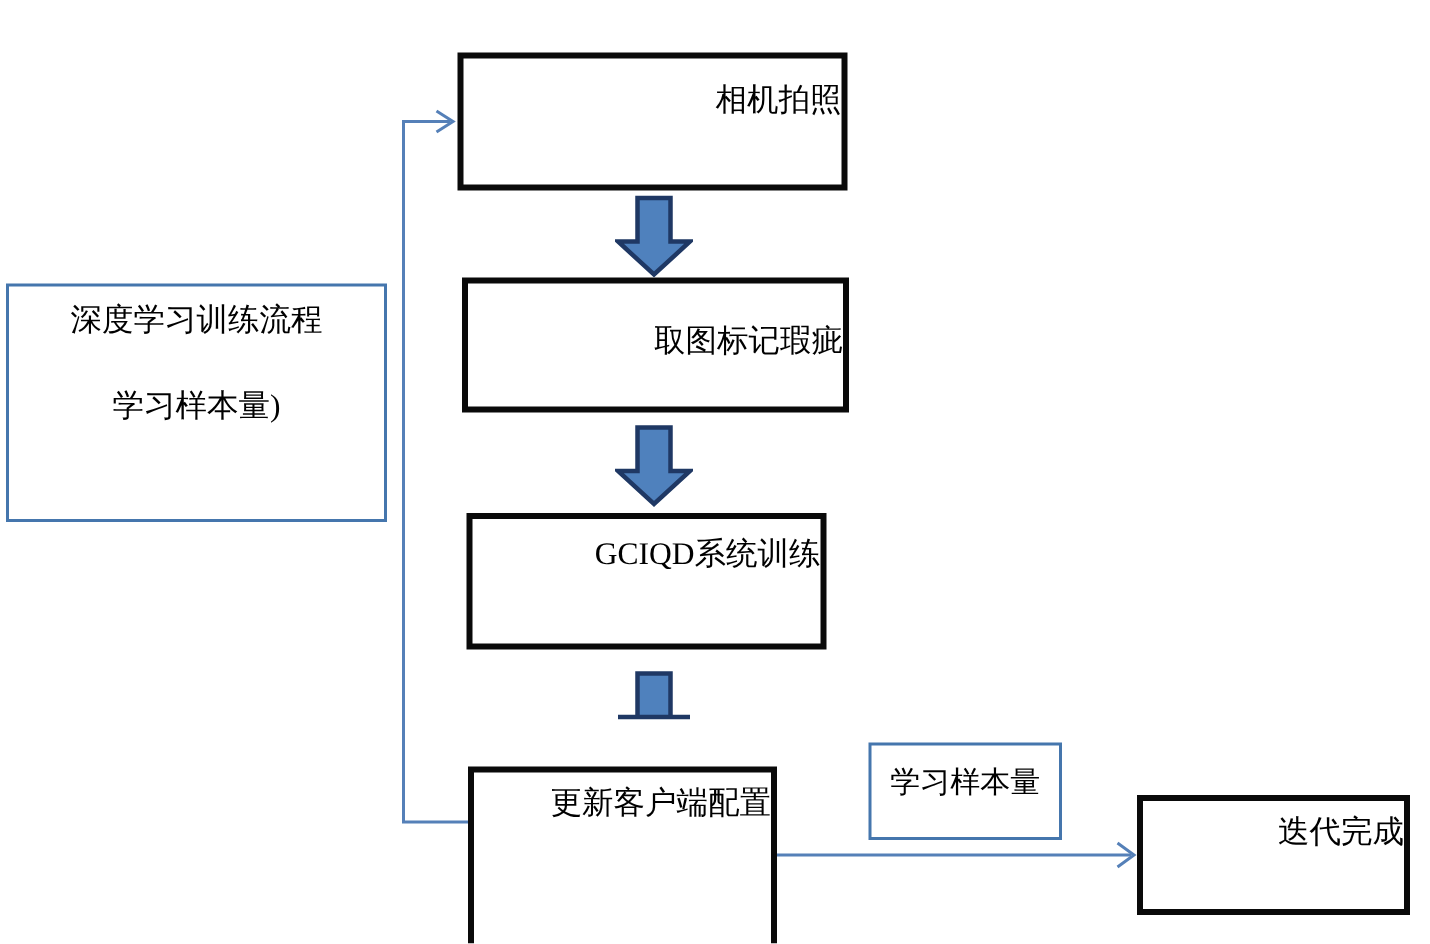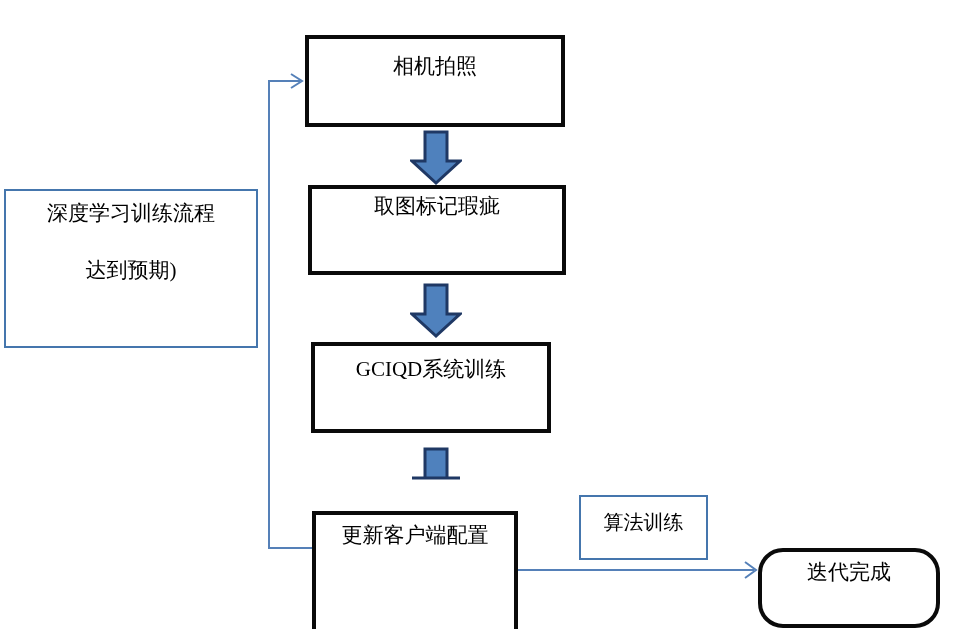--- a/index.html
+++ b/index.html
@@ -2,27 +2,27 @@
 <html><head>
 <meta charset="utf-8">
 <style>
   html,body{margin:0;padding:0;background:#ffffff;}
   .canvas{
     position:relative;width:953px;height:629px;background:#ffffff;overflow:hidden;
     font-family:"Liberation Serif","DejaVu Serif",serif;color:#000;
   }
   .overlay{position:absolute;left:0;top:0;width:953px;height:629px;pointer-events:none;}
   .node{position:absolute;background:#ffffff;text-align:center;box-sizing:border-box;font-size:21px;line-height:28px;}
-  .node--black{border:4px solid #0a0a0a;}
+  .node--black{border:4px solid #0a0a0a;text-align:right;}
   .node--blue{border:2px solid #4576ad;}
   .node--camera{left:305px;top:35px;width:260px;height:92px;padding-top:13px;}
-  .node--mark{left:308px;top:185px;width:258px;height:90px;padding-top:3px;}
+  .node--mark{left:308px;top:185px;width:258px;height:90px;padding-top:24px;}
   .node--train{left:311px;top:342px;width:240px;height:91px;padding-top:9px;}
   .node--update{left:312px;top:511px;width:206px;height:132px;padding-top:2px;line-height:36px;}
-  .node--done{left:758px;top:548px;width:182px;height:80px;padding-top:6px;border-radius:25px;}
+  .node--done{left:758px;top:530px;width:182px;height:80px;padding-top:6px;}
   .node--condition{left:579px;top:495px;width:129px;height:65px;padding-top:11px;font-size:20px;}
   .panel{
     position:absolute;left:4px;top:189px;width:254px;height:159px;box-sizing:border-box;
     border:2px solid #4576ad;background:#ffffff;text-align:center;
     font-size:21px;line-height:35px;padding-top:5px;
   }
   .panel .gap{margin-bottom:22px;}
   .block-arrow{position:absolute;width:52px;height:56px;}
   .ba1{left:410px;top:130px;}
   .ba2{left:410px;top:283px;}
@@ -47,40 +47,40 @@
   </svg>
   <svg class="block-arrow ba2" viewBox="0 0 52 56">
     <polygon points="15,2 37,2 37,31 50,31 26,53 2,31 15,31" fill="#4f81bd" stroke="#1f3864" stroke-width="3"></polygon>
   </svg>
   <svg class="block-arrow ba3" viewBox="0 0 52 56">
     <polygon points="15,2 37,2 37,31 50,31 2,31 15,31" fill="#4f81bd" stroke="#1f3864" stroke-width="3"></polygon>
   </svg>
 
   <div class="panel">
     <div class="gap">深度学习训练流程</div>
-    <div>达到预期)</div>
+    <div>学习样本量)</div>
   </div>
 
   <div class="node node--black node--camera">
     <span>相机拍照</span>
   </div>
 
   <div class="node node--black node--mark">
     <span>取图标记瑕疵</span>
   </div>
 
   <div class="node node--black node--train">
     <span>GCIQD系统训练</span>
   </div>
 
   <div class="node node--black node--update">
     <div>更新客户端配置</div>
   </div>
 
   <div class="node node--blue node--condition">
-    <span>算法训练</span>
+    <span>学习样本量</span>
   </div>
 
   <div class="node node--black node--done">
     <span>迭代完成</span>
   </div>
 
 </div>
 
 </body></html>

